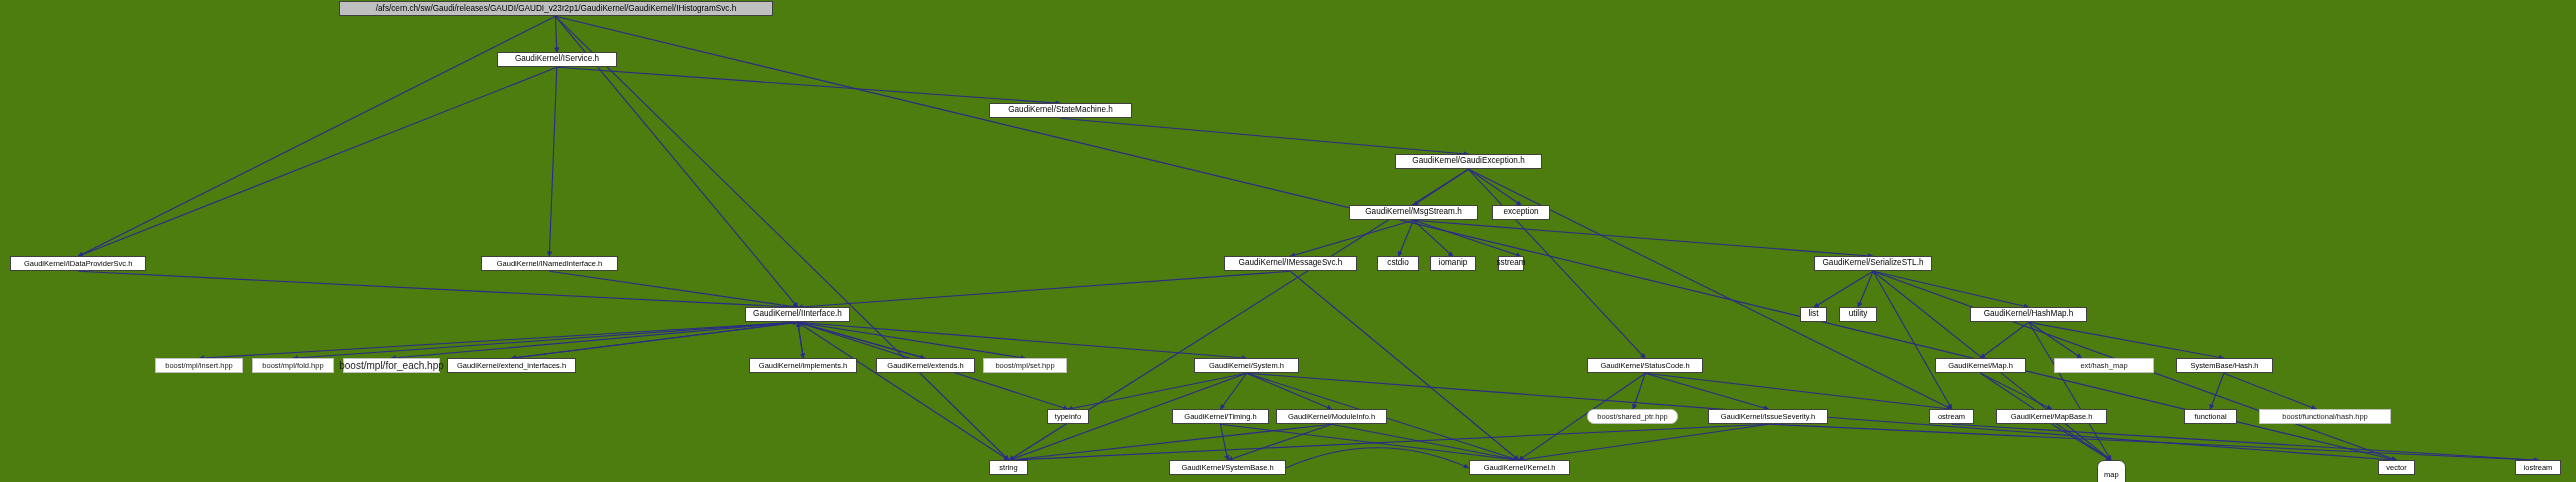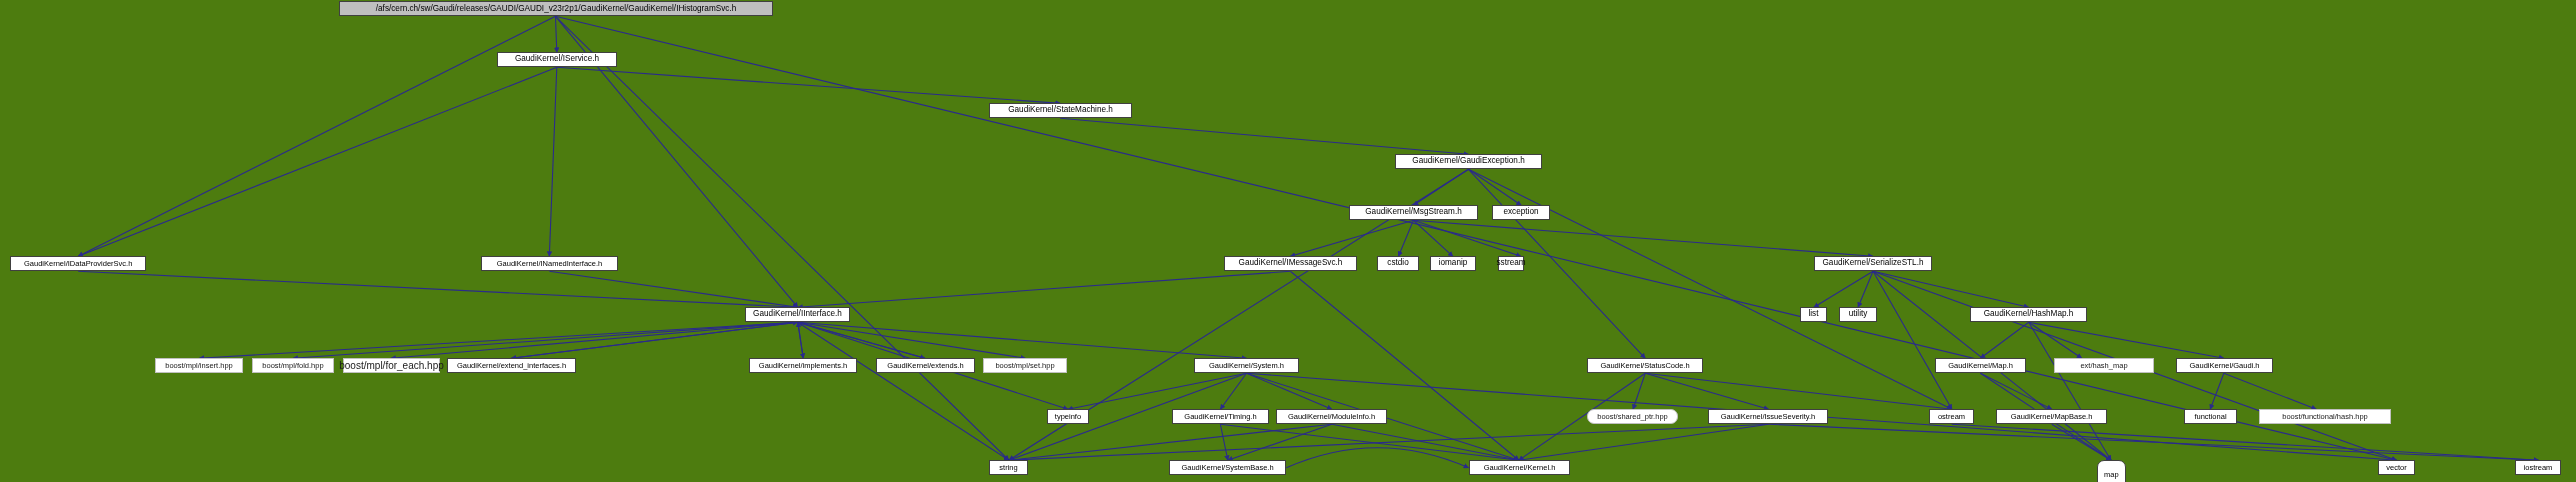--- a/index.html
+++ b/index.html
@@ -158,21 +158,21 @@
       <div class="node ext" style="left: 252px; top: 358px; width: 82px; height: 15px; font-size: 7.5px;">boost/mpl/fold.hpp</div>
       <div class="node ext" style="left: 343px; top: 358px; width: 97px; height: 15px; font-size: 10px;">boost/mpl/for_each.hpp</div>
       <div class="node hdr" style="left: 447px; top: 358px; width: 129px; height: 15px; font-size: 7.5px;">GaudiKernel/extend_interfaces.h</div>
       <div class="node hdr" style="left: 749px; top: 358px; width: 108px; height: 15px; font-size: 7.5px;">GaudiKernel/implements.h</div>
       <div class="node hdr" style="left: 876px; top: 358px; width: 99px; height: 15px; font-size: 7.5px;">GaudiKernel/extends.h</div>
       <div class="node ext" style="left: 983px; top: 358px; width: 84px; height: 15px; font-size: 7.5px;">boost/mpl/set.hpp</div>
       <div class="node hdr" style="left: 1194px; top: 358px; width: 105px; height: 15px; font-size: 7.5px;">GaudiKernel/System.h</div>
       <div class="node hdr" style="left: 1587px; top: 358px; width: 116px; height: 15px; font-size: 7.5px;">GaudiKernel/StatusCode.h</div>
       <div class="node hdr" style="left: 1935px; top: 358px; width: 91px; height: 15px; font-size: 7.5px;">GaudiKernel/Map.h</div>
       <div class="node ext" style="left: 2044px; top: 358px; width: 100px; height: 15px; font-size: 7.5px; margin-left: 10px;">ext/hash_map</div>
-      <div class="node hdr" style="left: 2176px; top: 358px; width: 97px; height: 15px; font-size: 7.5px;">GaudiKernel/Gaudi.h</div>
+      <div class="node hdr" style="left: 2176px; top: 358px; width: 97px; height: 15px; font-size: 7.5px;">SystemBase/Hash.h</div>
       <div class="node sys" style="left: 1047px; top: 409px; width: 42px; height: 15px; font-size: 7.5px;">typeinfo</div>
       <div class="node hdr" style="left: 1172px; top: 409px; width: 97px; height: 15px; font-size: 7.5px;">GaudiKernel/Timing.h</div>
       <div class="node hdr" style="left: 1276px; top: 409px; width: 111px; height: 15px; font-size: 7.5px;">GaudiKernel/ModuleInfo.h</div>
       <div class="node ext" style="left: 1587px; top: 409px; width: 91px; height: 15px; font-size: 7.5px; border-radius: 7px;">boost/shared_ptr.hpp</div>
       <div class="node hdr" style="left: 1708px; top: 409px; width: 120px; height: 15px; font-size: 7.5px;">GaudiKernel/IssueSeverity.h</div>
       <div class="node sys" style="left: 1929px; top: 409px; width: 45px; height: 15px; font-size: 7.5px;">ostream</div>
       <div class="node hdr" style="left: 1996px; top: 409px; width: 111px; height: 15px; font-size: 7.5px;">GaudiKernel/MapBase.h</div>
       <div class="node sys" style="left: 2184px; top: 409px; width: 53px; height: 15px; font-size: 7.5px;">functional</div>
       <div class="node ext" style="left: 2259px; top: 409px; width: 132px; height: 15px; font-size: 7.5px;">boost/functional/hash.hpp</div>
       <div class="node sys" style="left: 989px; top: 460px; width: 39px; height: 15px; font-size: 7.5px;">string</div>

